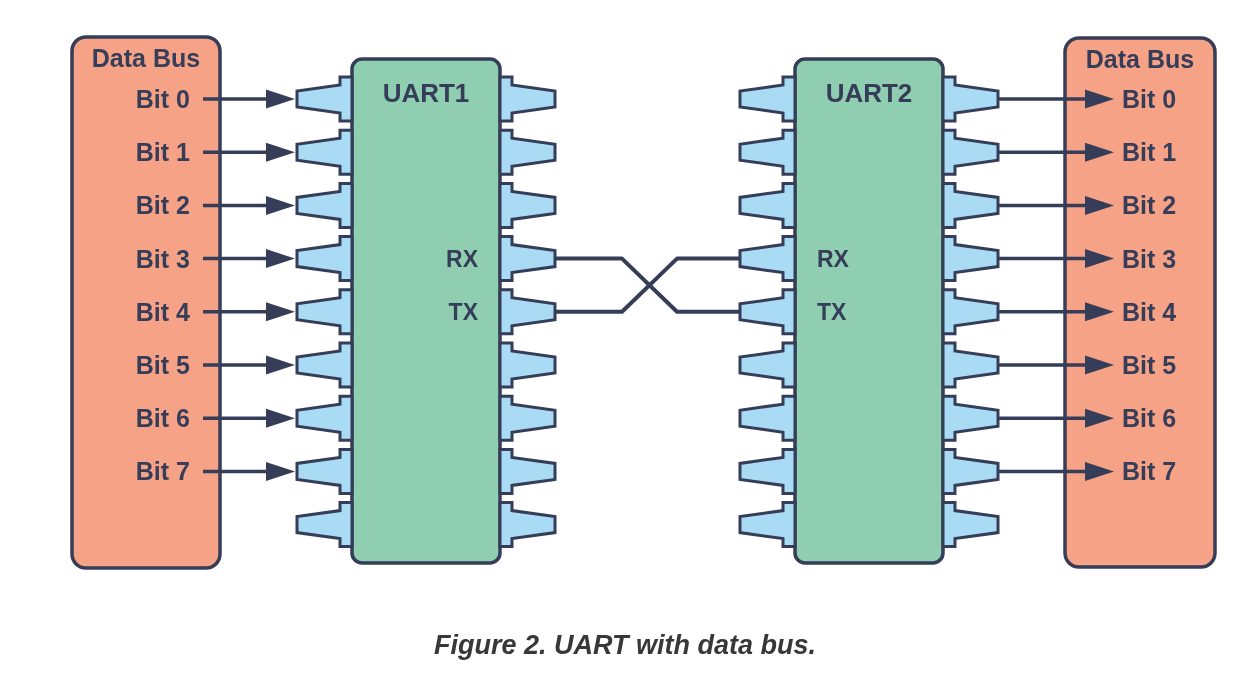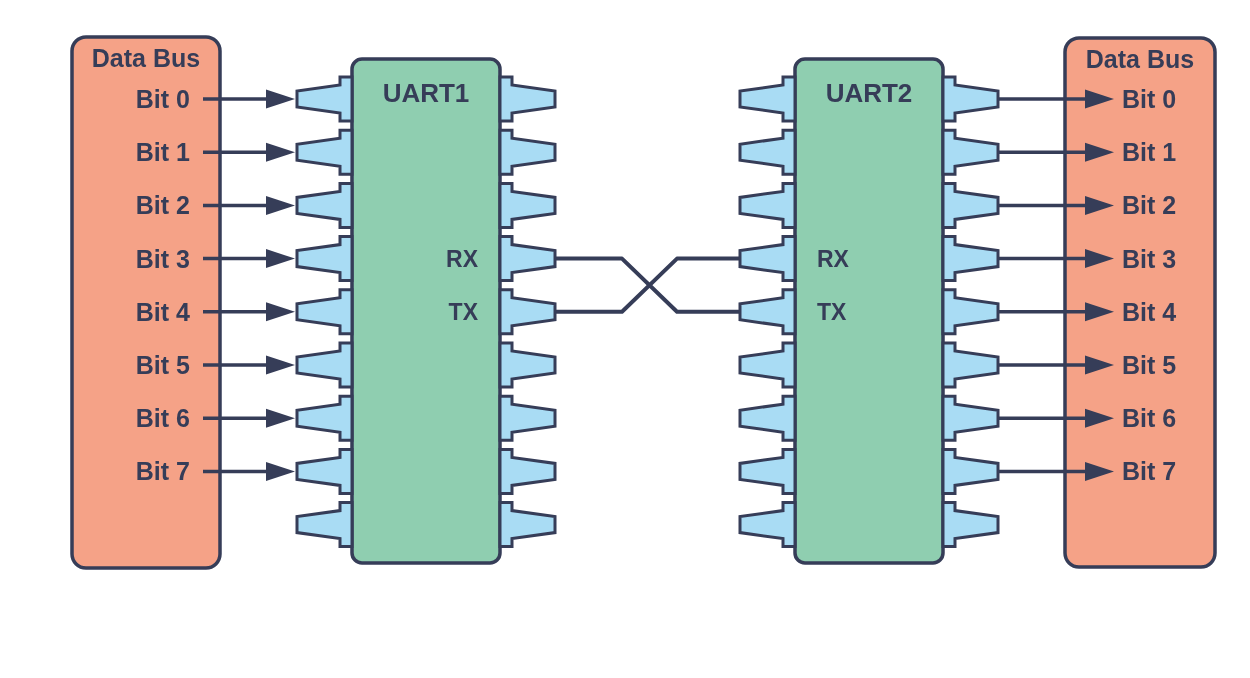--- a/index.html
+++ b/index.html
@@ -132,13 +132,14 @@
       <text x="1122" y="365" text-anchor="start" font-size="25" fill="#363d58" dominant-baseline="central">Bit 5</text>
       <text x="1122" y="418.20000000000005" text-anchor="start" font-size="25" fill="#363d58" dominant-baseline="central">Bit 6</text>
       <text x="1122" y="471.40000000000003" text-anchor="start" font-size="25" fill="#363d58" dominant-baseline="central">Bit 7</text>
       <text x="426" y="93" text-anchor="middle" font-size="26" fill="#363d58" dominant-baseline="central">UART1</text>
       <text x="478" y="258.6" text-anchor="end" font-size="23" fill="#363d58" dominant-baseline="central">RX</text>
       <text x="478" y="311.8" text-anchor="end" font-size="23" fill="#363d58" dominant-baseline="central">TX</text>
       <text x="869" y="93" text-anchor="middle" font-size="26" fill="#363d58" dominant-baseline="central">UART2</text>
       <text x="817" y="258.6" text-anchor="start" font-size="23" fill="#363d58" dominant-baseline="central">RX</text>
       <text x="817" y="311.8" text-anchor="start" font-size="23" fill="#363d58" dominant-baseline="central">TX</text>
     </svg>
+  <div class="caption" style="color: rgb(56, 56, 56);">Figure 2. UART with data bus.</div>
 </div>
 
 </body></html>

